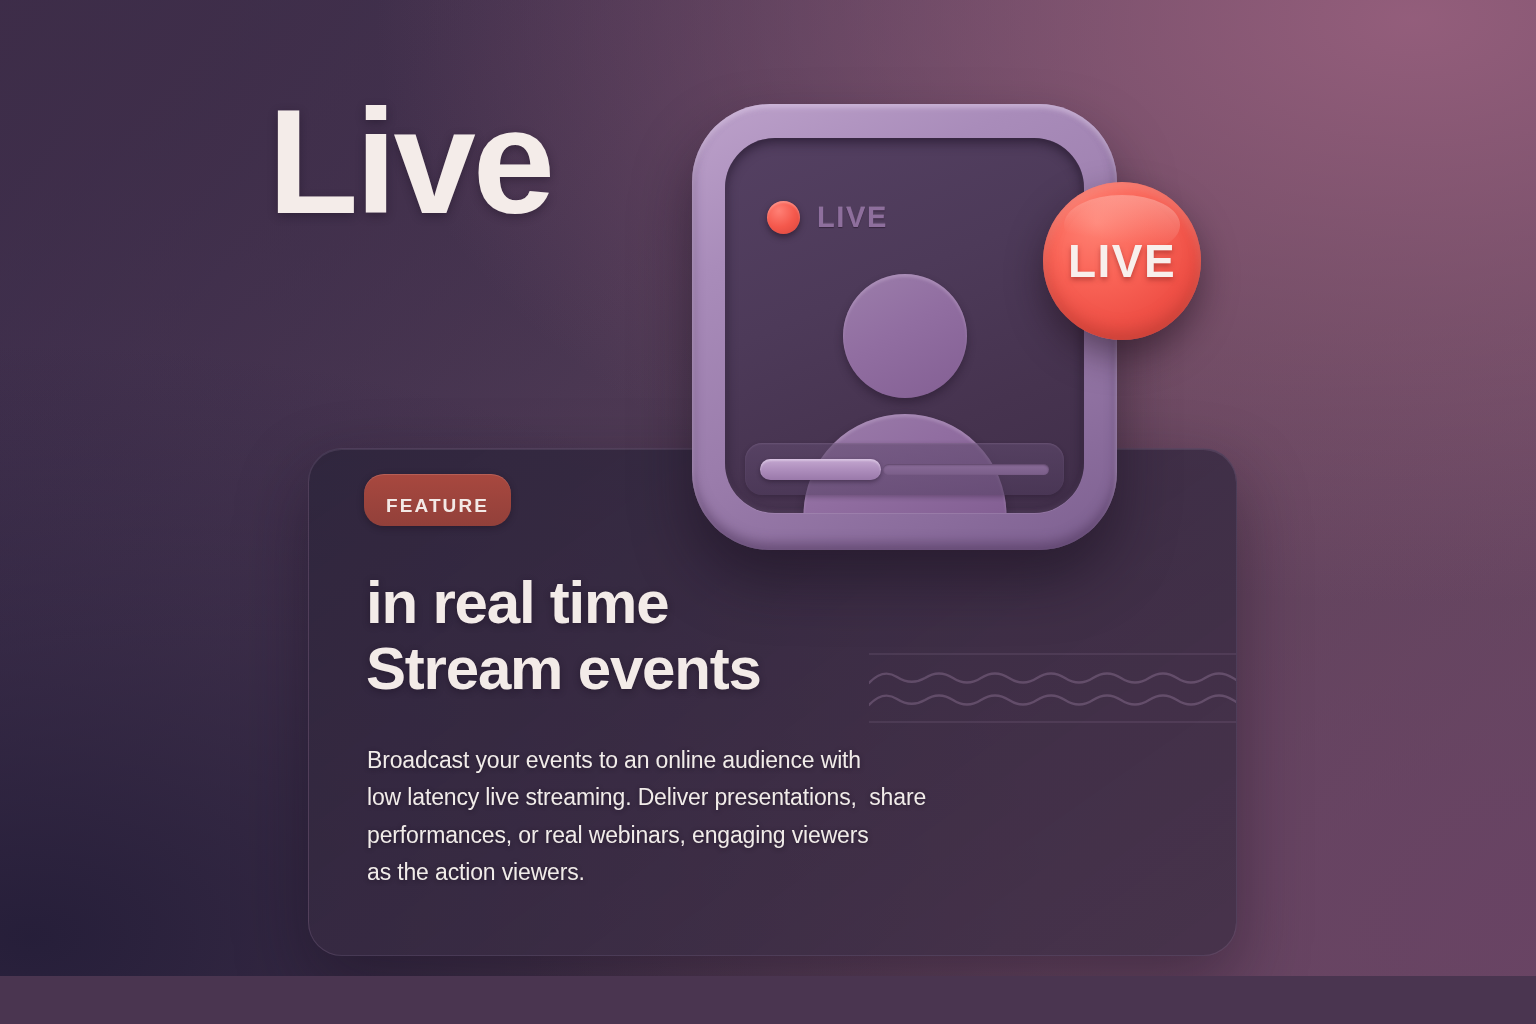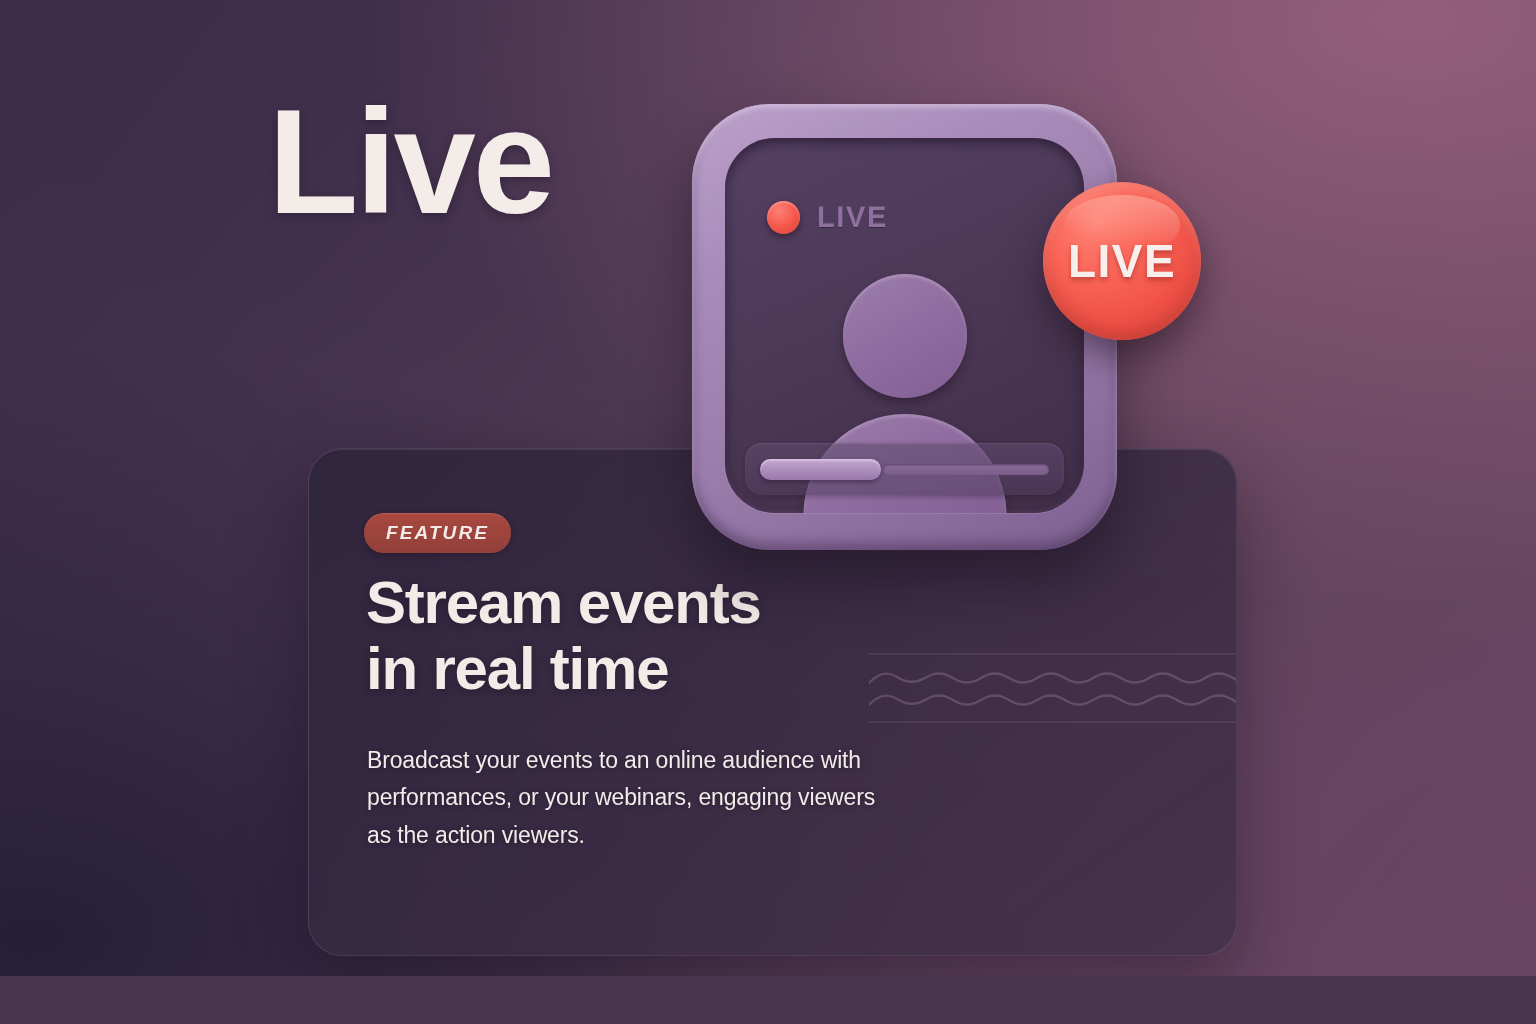--- a/index.html
+++ b/index.html
@@ -63,31 +63,30 @@
     width: 380px;
     height: 82px;
     opacity: 0.92;
   }
   #wave-decor svg { display: block; width: 100%; height: 100%; }
 
   
   #badge {
     position: absolute;
     left: 364px;
-    top: 513px;
-    padding: 10px 22px 11px;
+    top: 474px;
+    padding: 22px 22px 11px;
     border-radius: 20px;
     background: linear-gradient(180deg, #a8483f 0%, #92403a 100%);
     color: #f3e9e6;
     font-size: 19px;
     font-weight: 700;
     letter-spacing: 2.1px;
     line-height: 1;
     box-shadow: 0 2px 7px rgba(20,10,20,0.32), inset 0 1px 0 rgba(255,200,190,0.18);
-    font-style: italic;
   }
 
   #headline {
     position: absolute;
     left: 366px;
     top: 570px;
     width: 560px;
     font-size: 60px;
     font-weight: 700;
     line-height: 1.10;
@@ -280,27 +279,28 @@
         <line x1="0" y1="75" x2="380" y2="75" stroke="rgba(190,158,198,0.26)" stroke-width="1.1"></line>
         <path d="M0 36 Q 14 21 28 30 Q 42 39 56 31 Q 70 22 84 31 Q 98 40 112 31 Q 126 22 140 31 Q 154 40 168 31 Q 182 22 196 31 Q 210 40 224 31 Q 238 22 252 31 Q 266 40 280 31 Q 294 22 308 31 Q 322 40 336 31 Q 350 22 364 31 Q 372 36 380 39" fill="none" stroke="rgba(188,154,196,0.30)" stroke-width="2.4" stroke-linecap="round"></path>
         <path d="M0 58 Q 14 43 28 52 Q 42 61 56 53 Q 70 44 84 53 Q 98 62 112 53 Q 126 44 140 53 Q 154 62 168 53 Q 182 44 196 53 Q 210 62 224 53 Q 238 44 252 53 Q 266 62 280 53 Q 294 44 308 53 Q 322 62 336 53 Q 350 44 364 53 Q 372 58 380 61" fill="none" stroke="rgba(188,154,196,0.30)" stroke-width="2.4" stroke-linecap="round"></path>
       </svg>
     </div>
   </div>
 
   <div id="badge">FEATURE</div>
 
   <div id="headline">
+    <span class="hl-line">in real time</span>
     <span class="hl-line">Stream events</span>
-    <span class="hl-line">in real time</span>
   </div>
 
   <div id="body-copy">
     <span class="bc-line">Broadcast your events to an online audience with</span>
-    <span class="bc-line">performances, or your webinars, engaging viewers</span>
+    <span class="bc-line">low latency live streaming. Deliver presentations,  share</span>
+    <span class="bc-line">performances, or real webinars, engaging viewers</span>
     <span class="bc-line">as the action viewers.</span>
   </div>
 
   <div id="live-icon">
 
     <div id="icon-frame">
       <div id="icon-screen">
 
         <div id="screen-live">
           <span id="rec-dot"></span>

